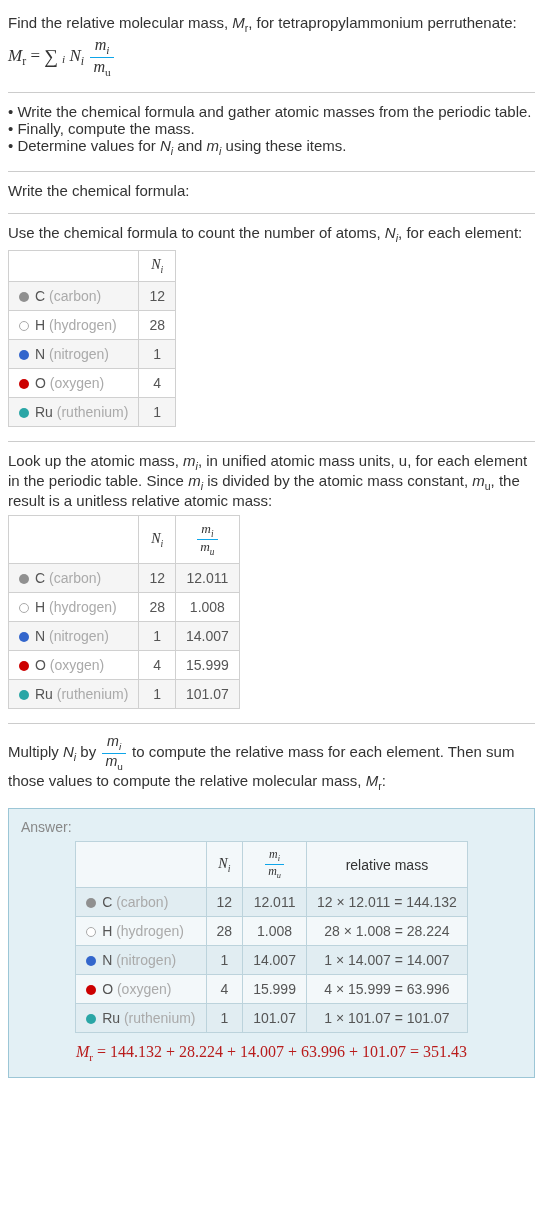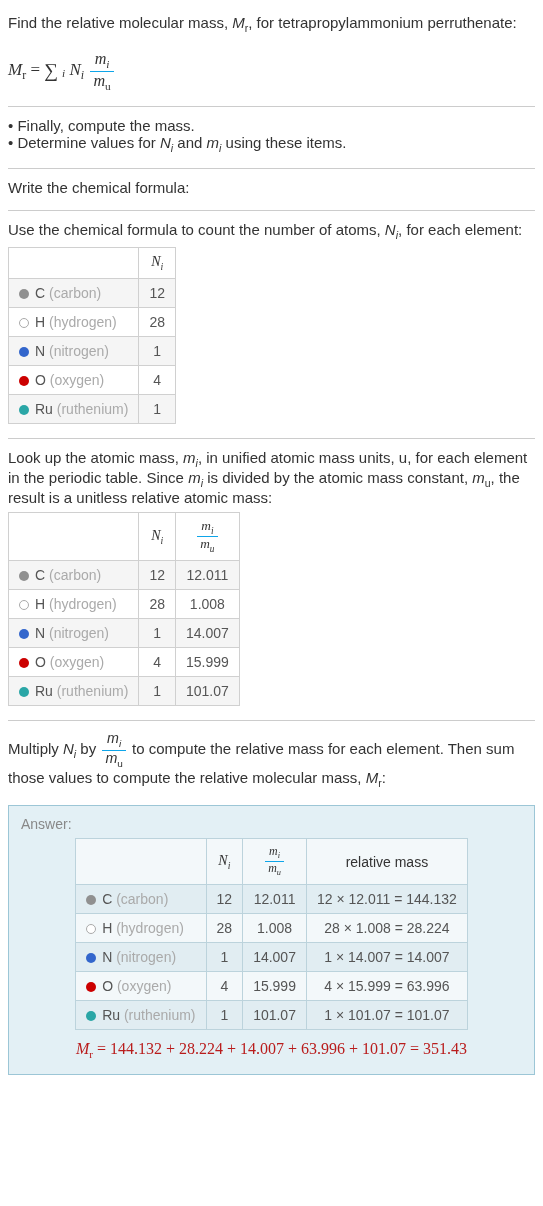--- a/index.html
+++ b/index.html
@@ -16,21 +16,21 @@
     padding: 6px 0 10px 0;
   }
   hr.sep {
     border: none;
     border-top: 1px solid #ccc;
     margin: 4px 0;
   }
   .formula-line {
     font-family: "Times New Roman", serif;
     font-size: 17px;
-    margin-top: 16px;
+    margin-top: 2px;
   }
   .ital { font-style: italic; }
   sub { font-size: 0.7em; vertical-align: sub; }
   .frac {
     display: inline-block;
     vertical-align: middle;
     text-align: center;
     font-size: 0.95em;
     margin: 0 2px;
   }
@@ -137,20 +137,21 @@
     <span class="ital">N</span><sub class="ital">i</sub>
     <span class="frac">
       <span class="num"><span class="ital">m</span><sub class="ital">i</sub></span>
       <span class="den"><span class="ital">m</span><sub>u</sub></span>
     </span>
   </div>
 </div>
 <hr class="sep">
 
 <div class="section">
+  <div>• Write the chemical formula and gather atomic masses from the periodic table.</div>
   <div>• Finally, compute the mass.</div>
   <div>• Determine values for <span class="ital">N<sub>i</sub></span> and <span class="ital">m<sub>i</sub></span> using these items.</div>
 </div>
 <hr class="sep">
 
 <div class="section">
   <div>Write the chemical formula:</div>
 </div>
 <hr class="sep">
 

